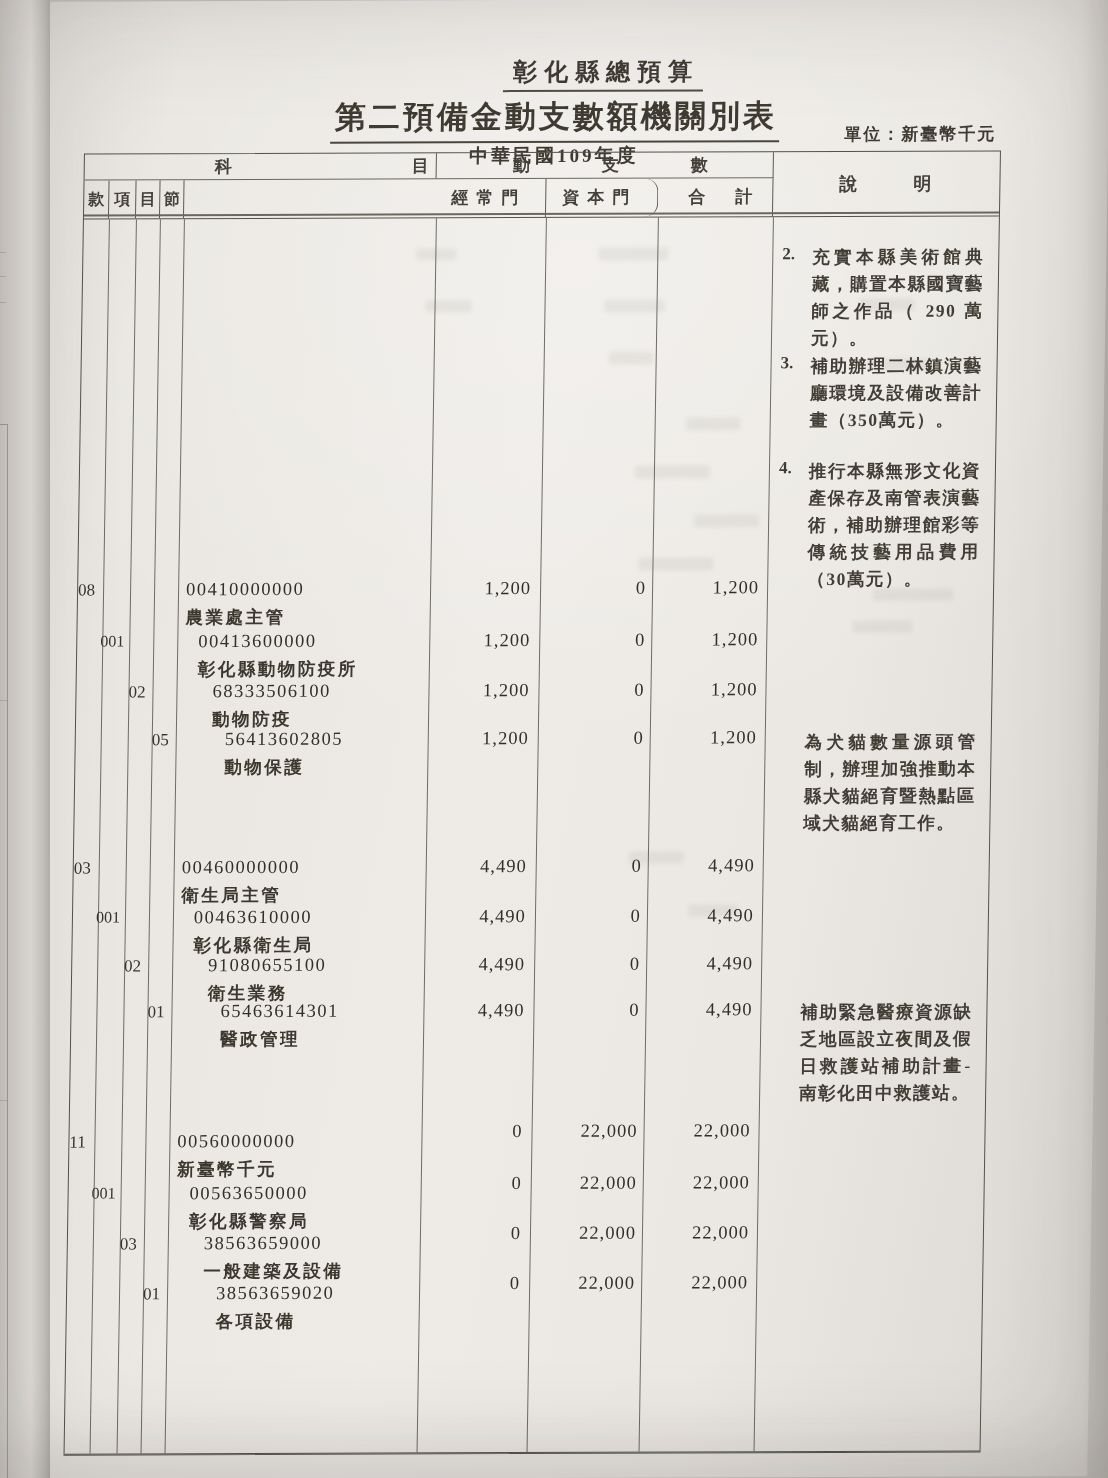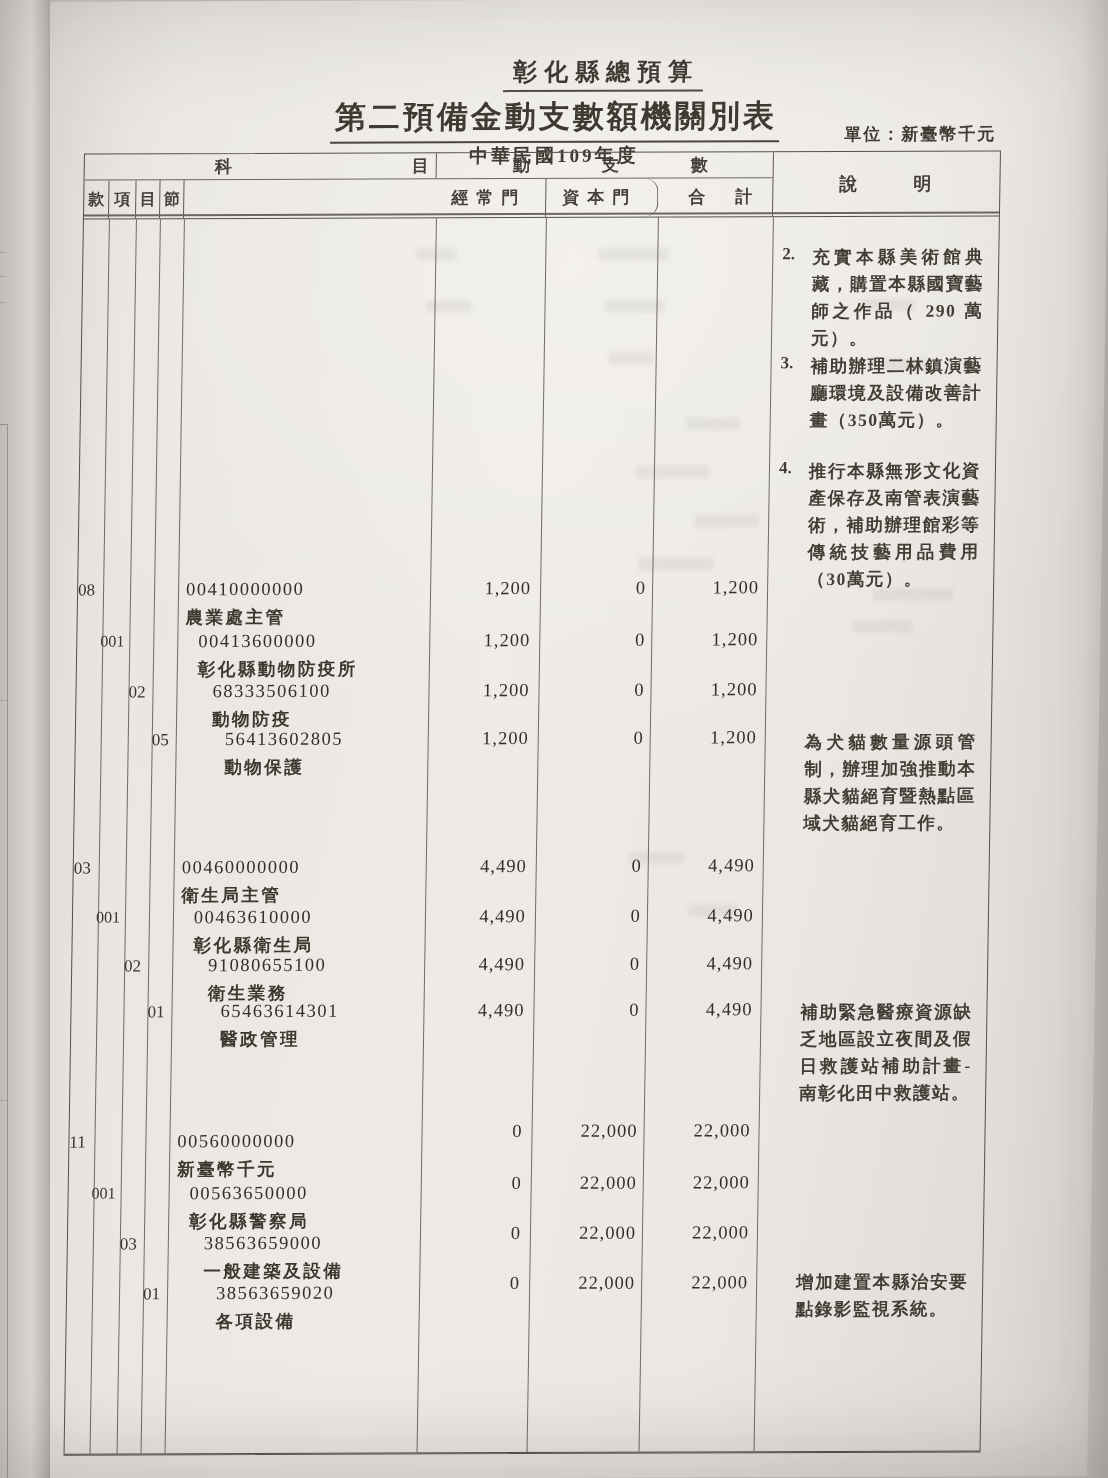--- a/index.html
+++ b/index.html
@@ -275,21 +275,20 @@
           <div class="rnum n-jie">01</div>
           <div class="rcode i3">38563659020</div>
           <div class="rname i3">各項設備</div>
           <div class="ramt a-cur">0</div>
           <div class="ramt a-cap">22,000</div>
           <div class="ramt a-tot">22,000</div>
         </div>
 
         <div class="remark rm1">為犬貓數量源頭管制，辦理加強推動本縣犬貓絕育暨熱點區域犬貓絕育工作。</div>
         <div class="remark rm2">補助緊急醫療資源缺乏地區設立夜間及假日救護站補助計畫-南彰化田中救護站。</div>
-        <div class="remark rm3">增加建置本縣治安要點錄影監視系統。</div>
       </div>
     </div>
   </div>
 
   <div class="gutter">
     <div class="pg-line" style="left:7px;top:425px;width:1.4px;height:1053px;"></div>
     <div class="pg-line" style="left:0;top:424px;width:8px;height:1.4px;"></div>
     <div class="tick" style="left:0;top:252px;width:6px;"></div>
     <div class="tick" style="left:0;top:276px;width:6px;"></div>
     <div class="tick" style="left:0;top:302px;width:6px;"></div>

